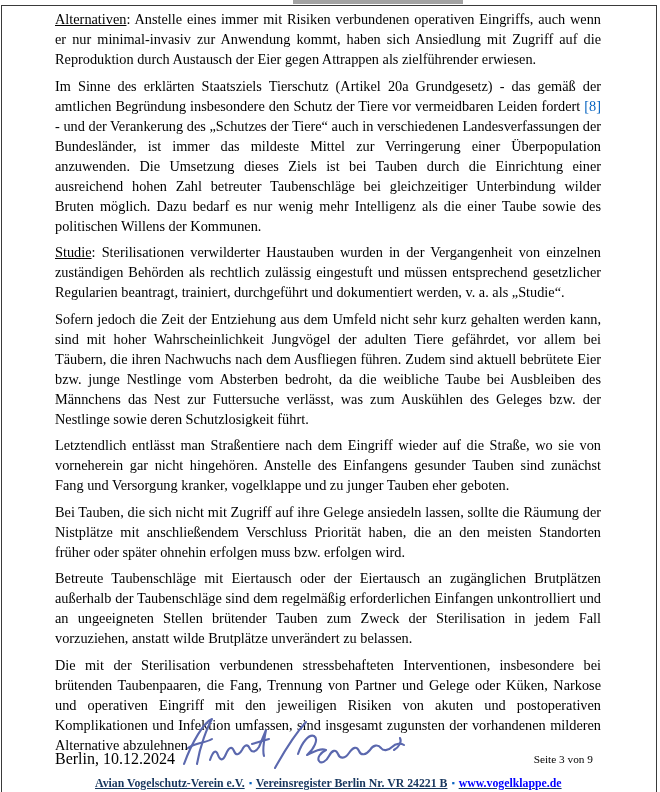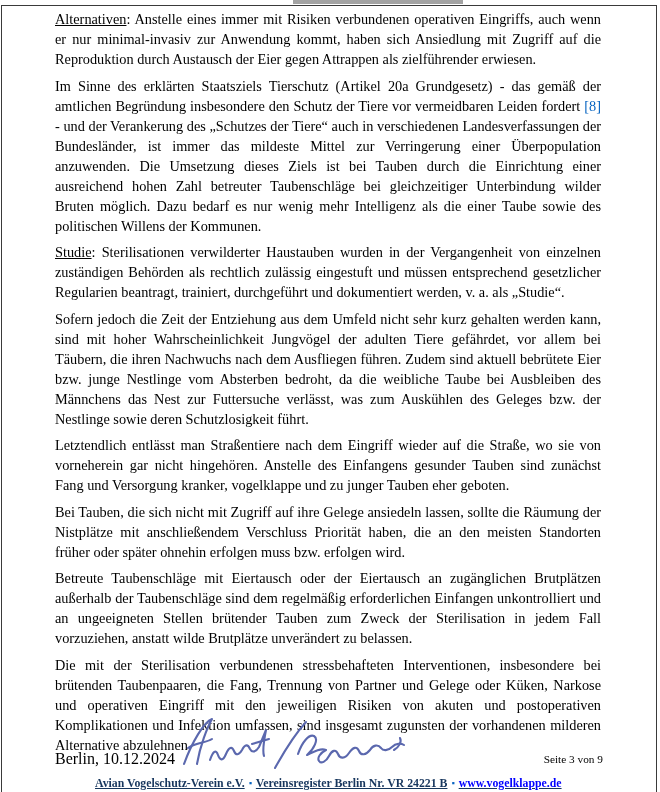--- a/index.html
+++ b/index.html
@@ -41,21 +41,21 @@
   .seg-underline{text-decoration:underline;}
   .seg-link{color:var(--link);cursor:pointer;}
   .date-line{
     position:absolute;left:55px;top:750px;
     font-size:16px;
   }
   .signature{
     position:absolute;left:178px;top:712px;width:230px;height:66px;
   }
   .page-number{
-    position:absolute;right:57px;top:753px;
+    position:absolute;right:67px;top:753px;
     font-size:11.3px;
   }
   .footer{
     position:absolute;left:55px;top:776px;right:45px;
     font-size:11.8px;font-weight:bold;
     color:var(--footer-text);
     text-decoration:underline;
     white-space:nowrap;
     margin-left:40px;
   }

